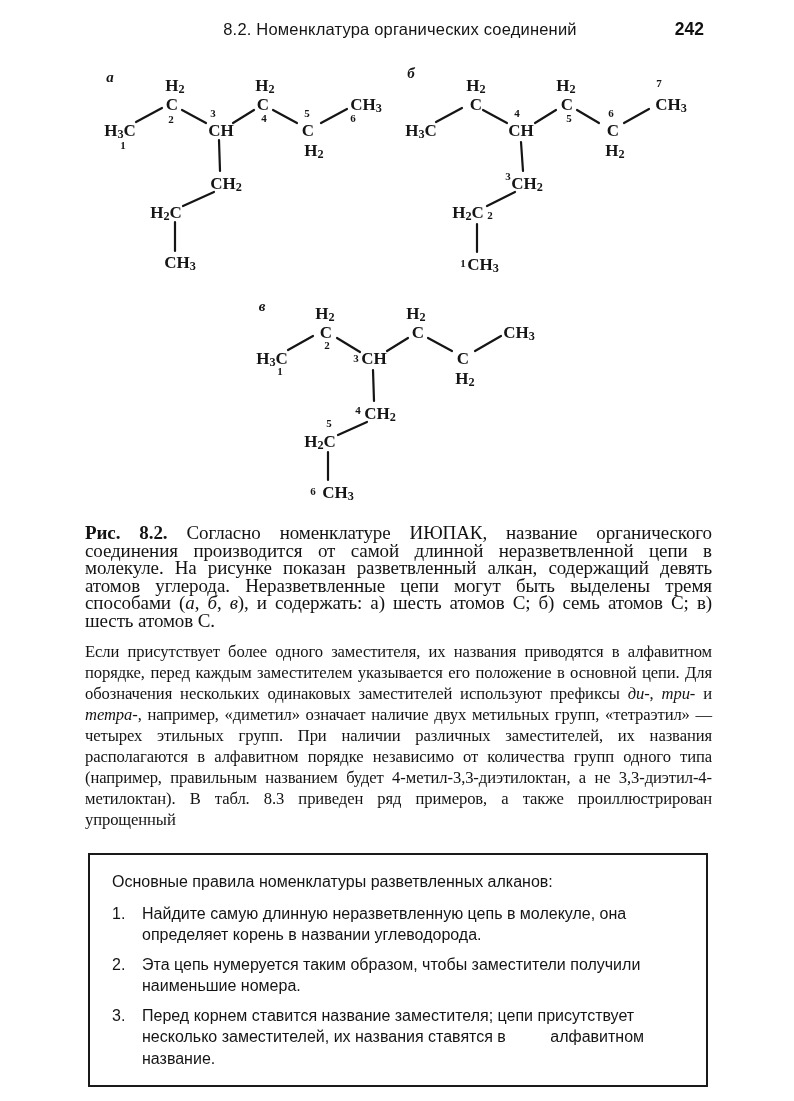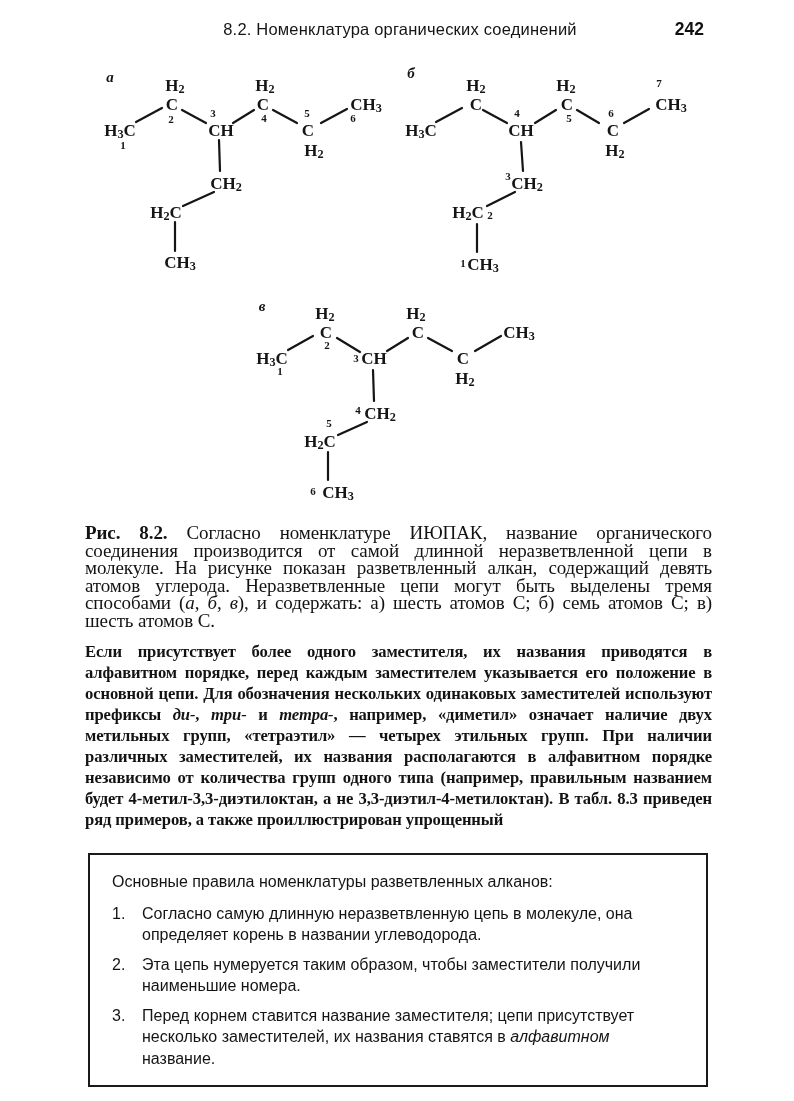--- a/index.html
+++ b/index.html
@@ -34,21 +34,21 @@
   
   .caption{
     position:absolute;top:524px;left:85px;width:627px;margin:0;
     font-size:19px;line-height:17.6px;text-align:justify;
     letter-spacing:-0.1px;color:#131313;
   }
   
   .bodytext{
     position:absolute;top:641px;left:85px;width:627px;margin:0;
     font-size:16.6px;line-height:21px;text-align:justify;
-    letter-spacing:-0.1px;color:#131313;font-weight:bold;
+    letter-spacing:-0.1px;color:#131313;
   }
   
   .rulesbox{
     position:absolute;top:853px;left:88px;width:620px;box-sizing:border-box;
     border:2px solid #1a1a1a;background:#fff;
     padding:16px 48px 16px 22px;
     font-family:"Liberation Sans", sans-serif;
     font-size:16px;line-height:21.5px;color:#141414;
   }
   .rb-head{margin:0 0 10px 0;}
@@ -156,25 +156,25 @@
     </svg>
 
   <p class="caption"><span style="font-weight: 700;">Рис. 8.2.</span><span> Согласно номенклатуре ИЮПАК, название органического соединения производится от самой длинной неразветвленной цепи в молекуле. На рисунке показан разветвленный алкан, содержащий девять атомов углерода. Неразветвленные цепи могут быть выделены тремя способами (</span><span style="font-style: italic;">а</span><span>, </span><span style="font-style: italic;">б</span><span>, </span><span style="font-style: italic;">в</span><span>), и содержать: а) шесть атомов С; б) семь атомов С; в) шесть атомов С.</span></p>
 
   <p class="bodytext"><span>Если присутствует более одного заместителя, их названия приводятся в алфавитном порядке, перед каждым заместителем указывается его положение в основной цепи. Для обозначения нескольких одинаковых заместителей используют префиксы </span><span style="font-style: italic;">ди-</span><span>, </span><span style="font-style: italic;">три-</span><span> и </span><span style="font-style: italic;">тетра-</span><span>, например, «диметил» означает наличие двух метильных групп, «тетраэтил» — четырех этильных групп. При наличии различных заместителей, их названия располагаются в алфавитном порядке независимо от количества групп одного типа (например, правильным названием будет 4-метил-3,3-диэтилоктан, а не 3,3-диэтил-4-метилоктан). В табл. 8.3 приведен ряд примеров, а также проиллюстрирован упрощенный</span></p>
 
   <div class="rulesbox">
     <div class="rb-head">Основные правила номенклатуры разветвленных алканов:</div>
     <div class="rb-item">
       <span class="rb-num">1.</span>
-      <span class="rb-text"><span>Согласно самую длинную неразветвленную цепь в молекуле, она определяет корень в названии углеводорода.</span></span>
+      <span class="rb-text"><span>Найдите самую длинную неразветвленную цепь в молекуле, она определяет корень в названии углеводорода.</span></span>
     </div>
     <div class="rb-item">
       <span class="rb-num">2.</span>
       <span class="rb-text"><span>Эта цепь нумеруется таким образом, чтобы заместители получили наименьшие номера.</span></span>
     </div>
     <div class="rb-item">
       <span class="rb-num">3.</span>
-      <span class="rb-text"><span>Перед корнем ставится название заместителя; цепи присутствует несколько заместителей, их названия ставятся в </span><span style="font-style: italic;">алфавитном</span><span> название.</span></span>
+      <span class="rb-text"><span>Перед корнем ставится название заместителя; цепи присутствует несколько заместителей, их названия ставятся в </span><span style=" margin-left: 40px;">алфавитном</span><span> название.</span></span>
     </div>
   </div>
 
 </div>
 
 </body></html>

